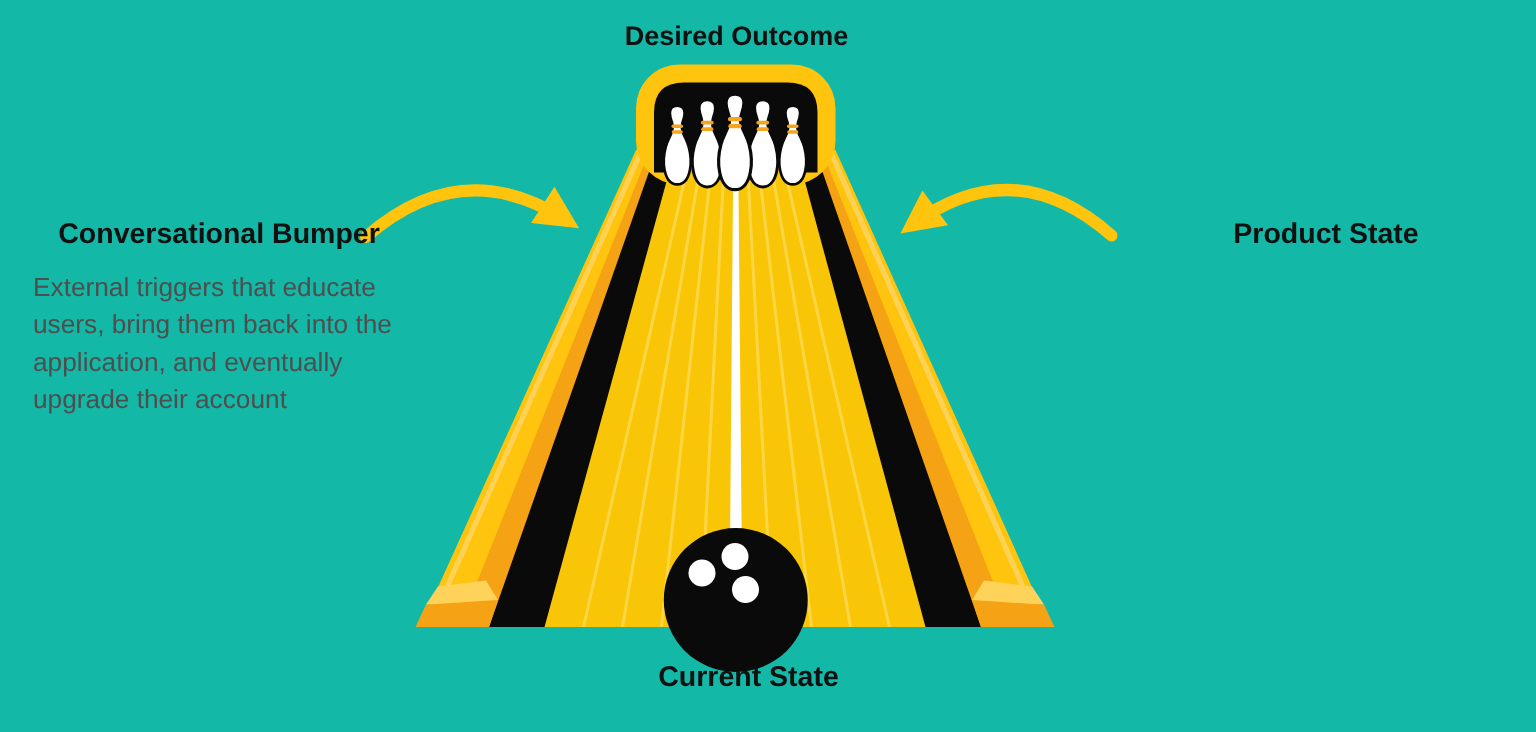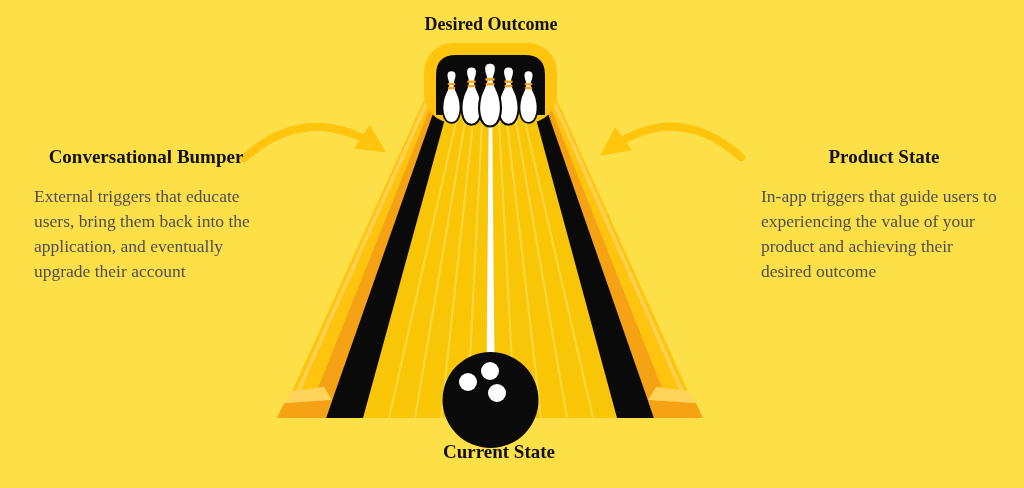--- a/index.html
+++ b/index.html
@@ -1,20 +1,20 @@
 <!DOCTYPE html>
 <html style="--gold: #FFC40D; --lane-yellow: #F8C606; --lane-stripe: #FFD84F; --rail-orange: #F6A215; --rail-highlight: #FFD35A; --black: #0A0A0A; --pin-stripe: #F5A51C; --heading-text: #111111; --body-text: #4E4E4E;"><head>
 <meta charset="utf-8">
 <style>
   html,body{margin:0;padding:0;background:#ffffff;}
   #stage{
     position:relative;
     width:1024px;height:488px;
-    background:#fde047;
-    font-family:Liberation Serif, serif;
+    background:#14b8a6;
+    font-family:Liberation Sans, sans-serif;
     overflow:hidden;
   }
   #lane-svg{position:absolute;left:0;top:0;width:1024px;height:488px;}
 
   
   .gold-fill        {fill:var(--gold,#FFC40D);}
   .lane-fill        {fill:var(--lane-yellow,#F8C606);}
   .stripe-stroke    {stroke:var(--lane-stripe,#FFD84F);stroke-width:2;opacity:.85;fill:none;}
   .orange-fill      {fill:var(--rail-orange,#F6A215);}
   .highlight-stroke {stroke:var(--rail-highlight,#FFD35A);stroke-width:3.5;opacity:.95;fill:none;stroke-linecap:round;}
@@ -40,21 +40,21 @@
   #left-annotation{left:18px;width:256px;}
   #right-annotation{left:745px;width:278px;}
   .annotation h3{
     margin:0 0 11px 0;
     font-size:19px;
     font-weight:700;
     color:var(--heading-text,#111111);
     text-align:center;
   }
   .annotation p{
-    margin:16px;
+    margin:4px;
     font-size:17.5px;
     line-height:25px;
     color:var(--body-text,#4E4E4E);
   }
 </style>
 </head>
 <body>
 
 <div id="stage">
 
@@ -147,16 +147,15 @@
 
   <div id="bottom-label" class="label">Current State</div>
 
   <div id="left-annotation" class="annotation">
     <h3>Conversational Bumper</h3>
     <p>External triggers that educate users, bring them back into the application, and eventually upgrade their account</p>
   </div>
 
   <div id="right-annotation" class="annotation">
     <h3>Product State</h3>
-    <p>In-app triggers that guide users to experiencing the value of your product and achieving their desired outcome</p>
   </div>
 
 </div>
 
 </body></html>

